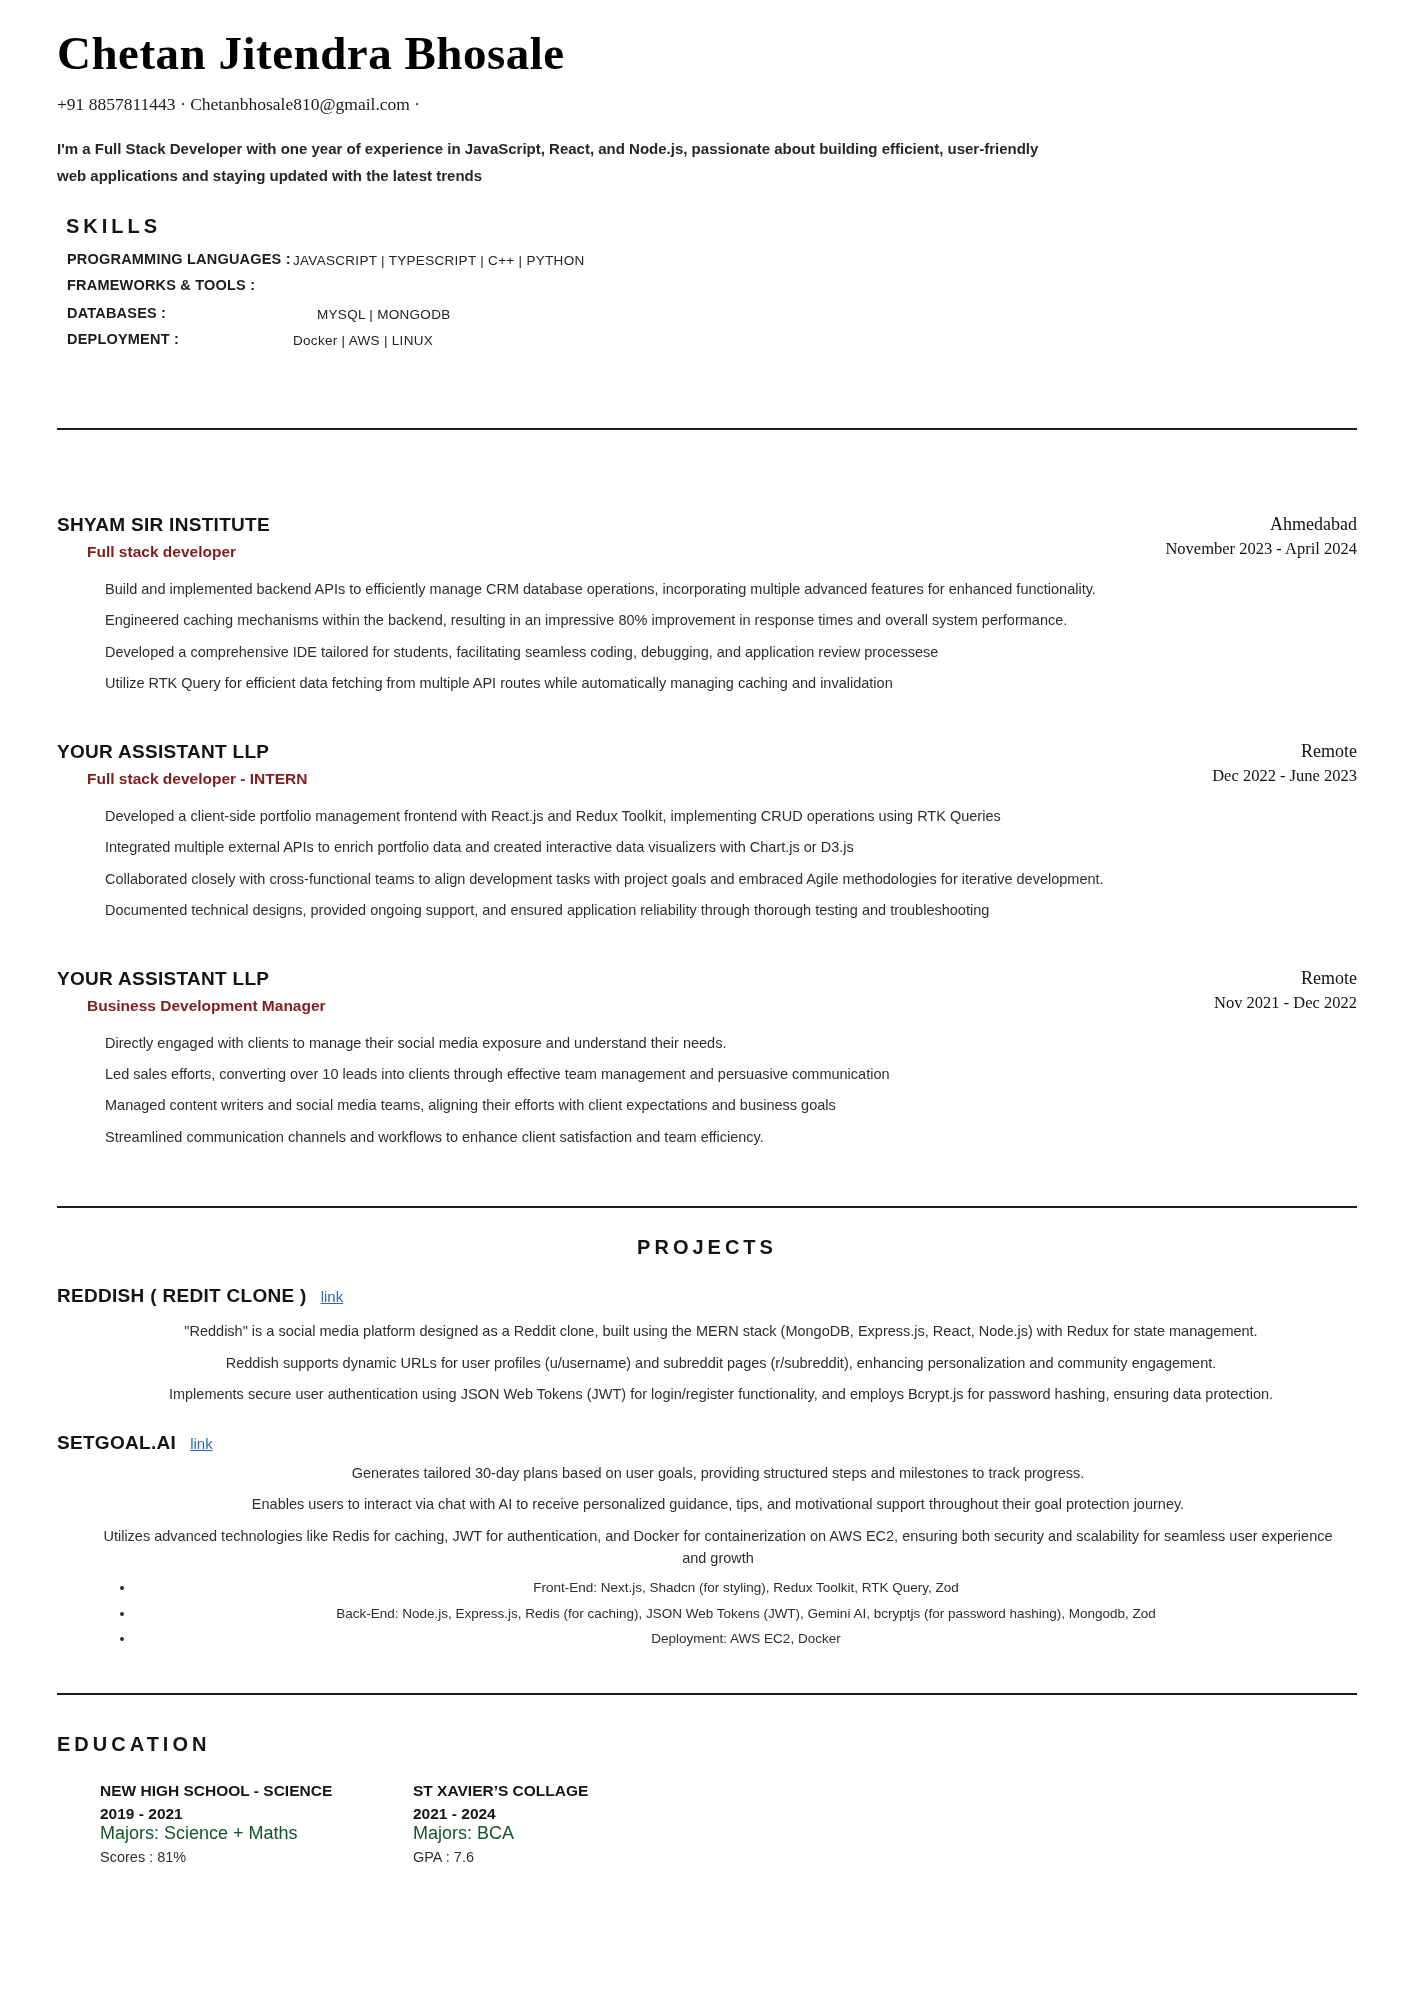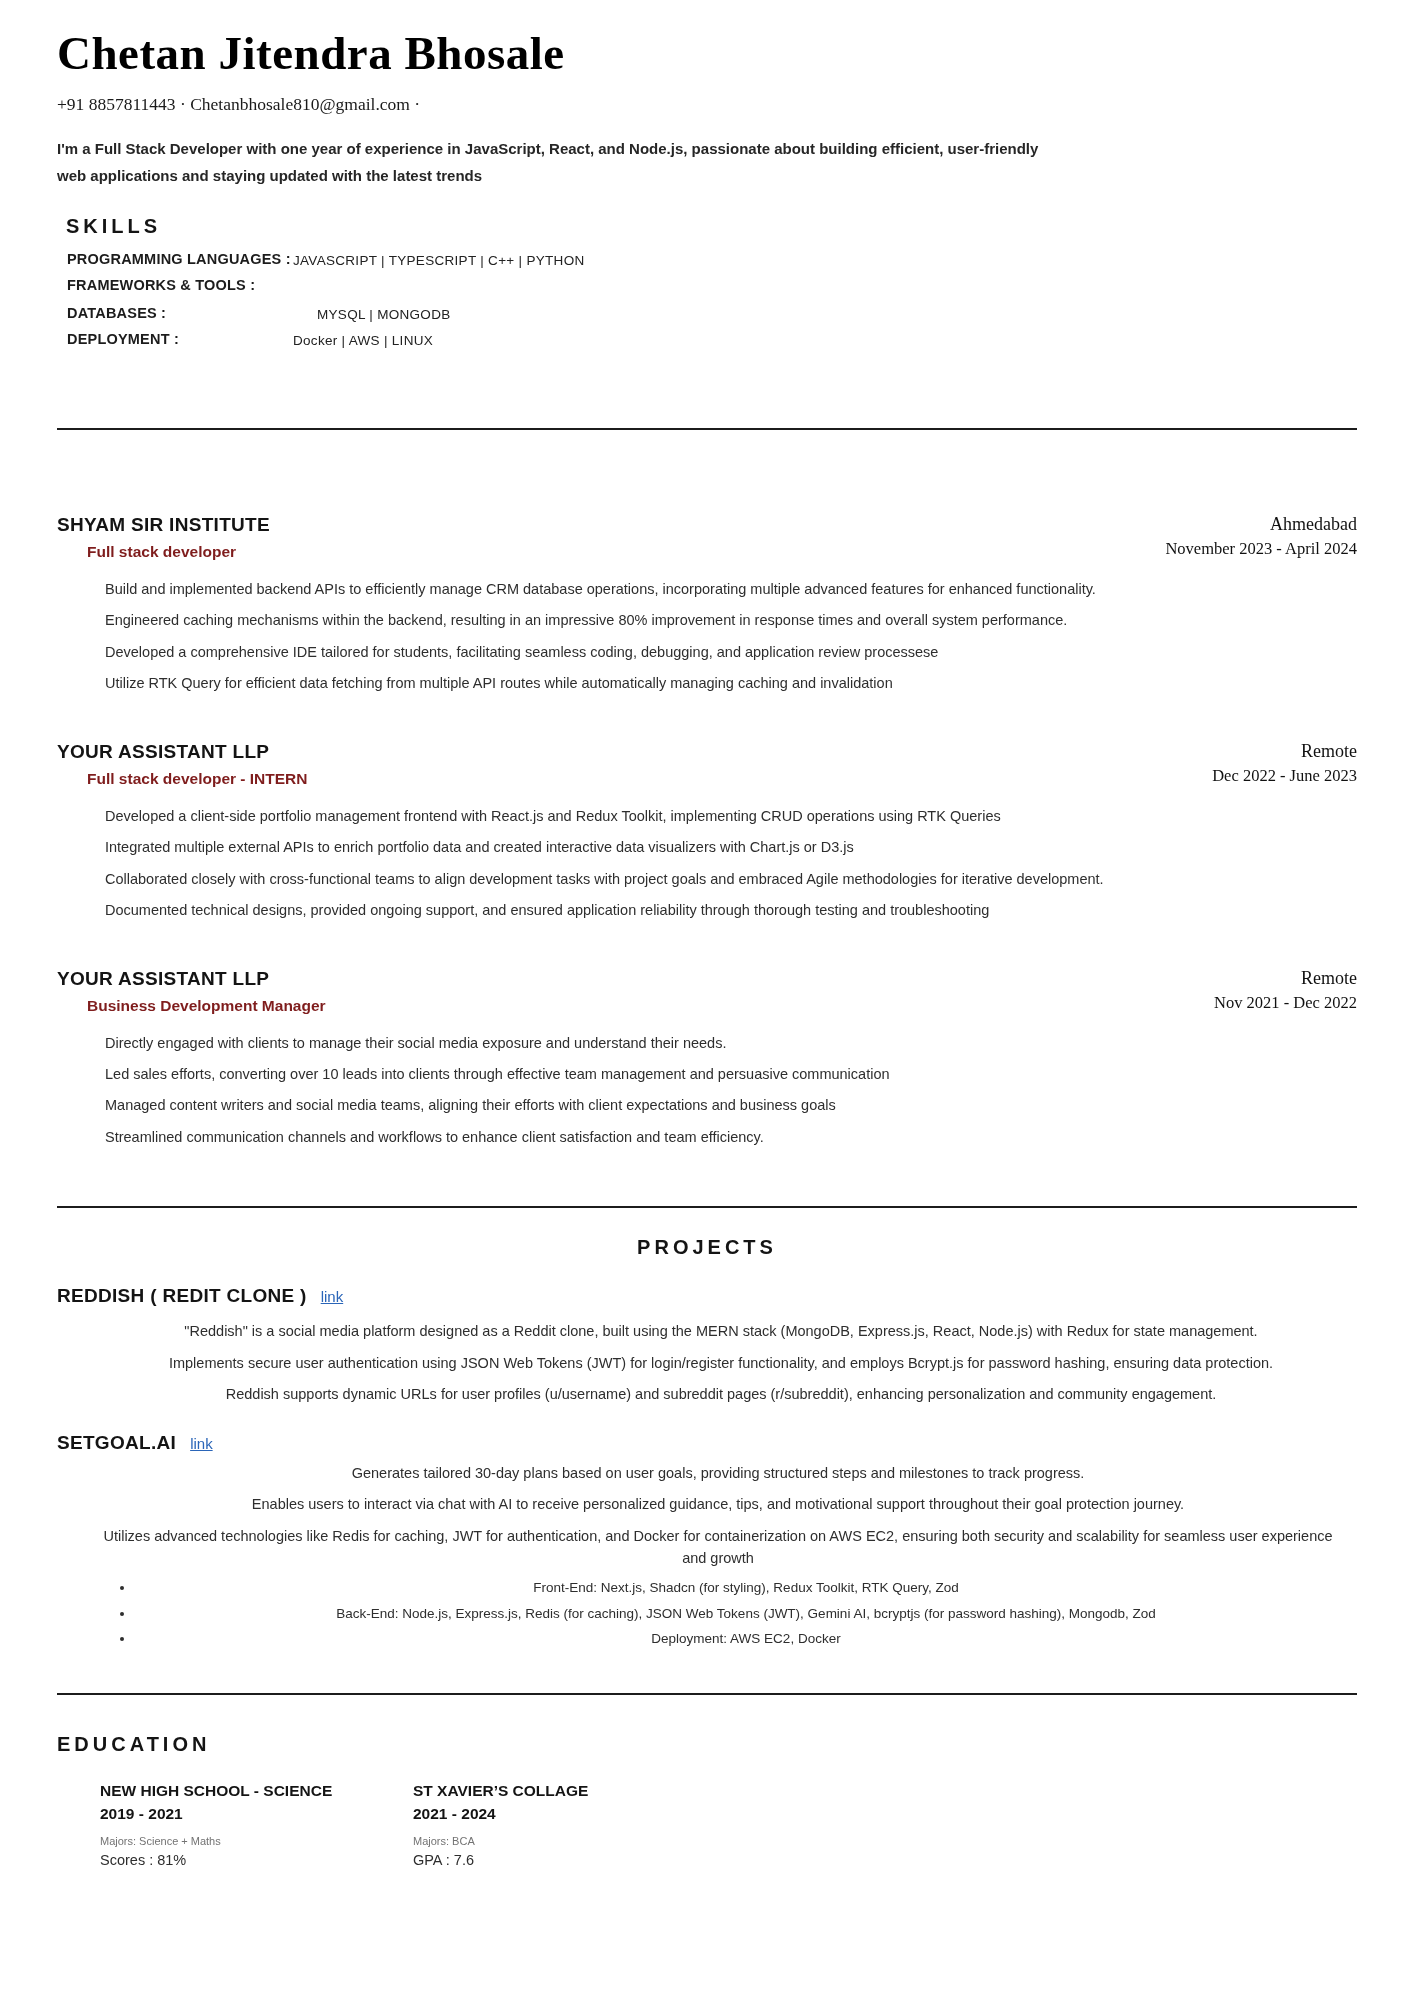--- a/index.html
+++ b/index.html
@@ -62,21 +62,21 @@
   .project-link { font-size:15px; text-decoration:underline; cursor:pointer; }
   .project .bullets { margin-left:38px; margin-top:13px; }
   .sub-bullets { margin:2px 0 0 60px; padding-left:18px; font-size:13.5px; color:#2e2e2e; }
   .sub-bullets li { margin-bottom:7px; line-height:1.4; }
   
   .education { margin-top:38px; }
   .edu-cols { display:flex; margin-top:26px; margin-left:43px; }
   .edu-col { width:313px; flex:none; }
   .edu-name { font-size:15.5px; font-weight:800; color:#141414; }
   .edu-years { font-size:15.5px; font-weight:800; margin-top:5px; color:#141414; }
-  .edu-line1 { font-size:11px; margin-top:12px; color:#737373; }
+  .edu-line1 { font-size:18px; margin-top:0; color:#14532d; }
   .edu-line2 { font-size:14.5px; margin-top:5px; color:#2e2e2e; }
 </style>
 </head>
 <body>
 
 <div class="page">
 
   <h1 class="name">Chetan Jitendra Bhosale</h1>
   <div class="contact">+91 8857811443 · Chetanbhosale810@gmail.com ·</div>
   <div class="summary">I'm a Full Stack Developer with one year of experience in JavaScript, React, and Node.js, passionate about building efficient, user-friendly web applications and staying updated with the latest trends</div>
@@ -166,22 +166,22 @@
   <div class="projects">
     <div class="section-heading">PROJECTS</div>
 
     <div class="project">
       <div class="project-title-row">
         <span class="project-title">REDDISH ( REDIT CLONE )</span>
         <a class="project-link" id="link-0" style="color: rgb(42, 101, 184);">link</a>
       </div>
       <div class="bullets">
         <p>"Reddish" is a social media platform designed as a Reddit clone, built using the MERN stack (MongoDB, Express.js, React, Node.js) with Redux for state management.</p>
+        <p>Reddish supports dynamic URLs for user profiles (u/username) and subreddit pages (r/subreddit), enhancing personalization and community engagement.</p>
         <p>Implements secure user authentication using JSON Web Tokens (JWT) for login/register functionality, and employs Bcrypt.js for password hashing, ensuring data protection.</p>
-        <p>Reddish supports dynamic URLs for user profiles (u/username) and subreddit pages (r/subreddit), enhancing personalization and community engagement.</p>
       </div>
     </div>
 
     <div class="project">
       <div class="project-title-row">
         <span class="project-title">SETGOAL.AI</span>
         <a class="project-link" id="link-1" style="color: rgb(42, 101, 184);">link</a>
       </div>
       <div class="bullets" style="margin-top:8px; margin-left:35px;">
         <p>Generates tailored 30-day plans based on user goals, providing structured steps and milestones to track progress.</p>

